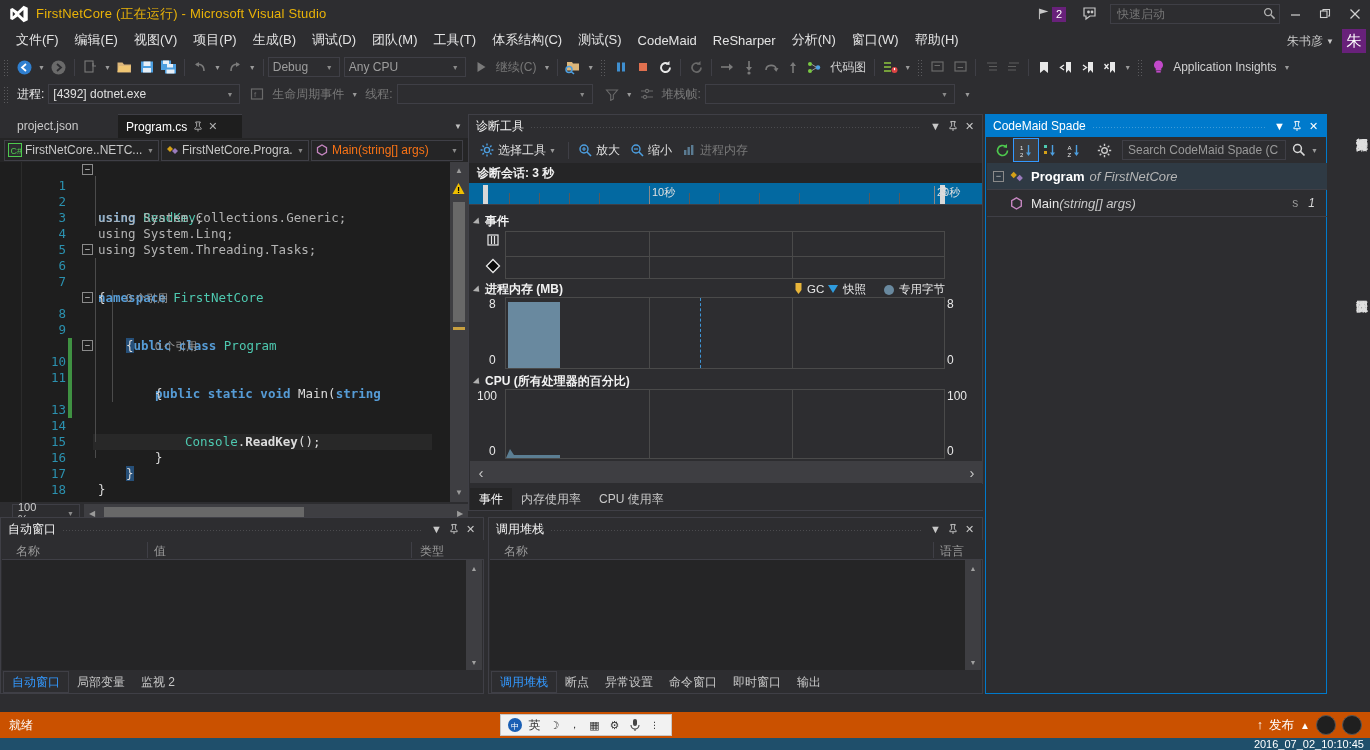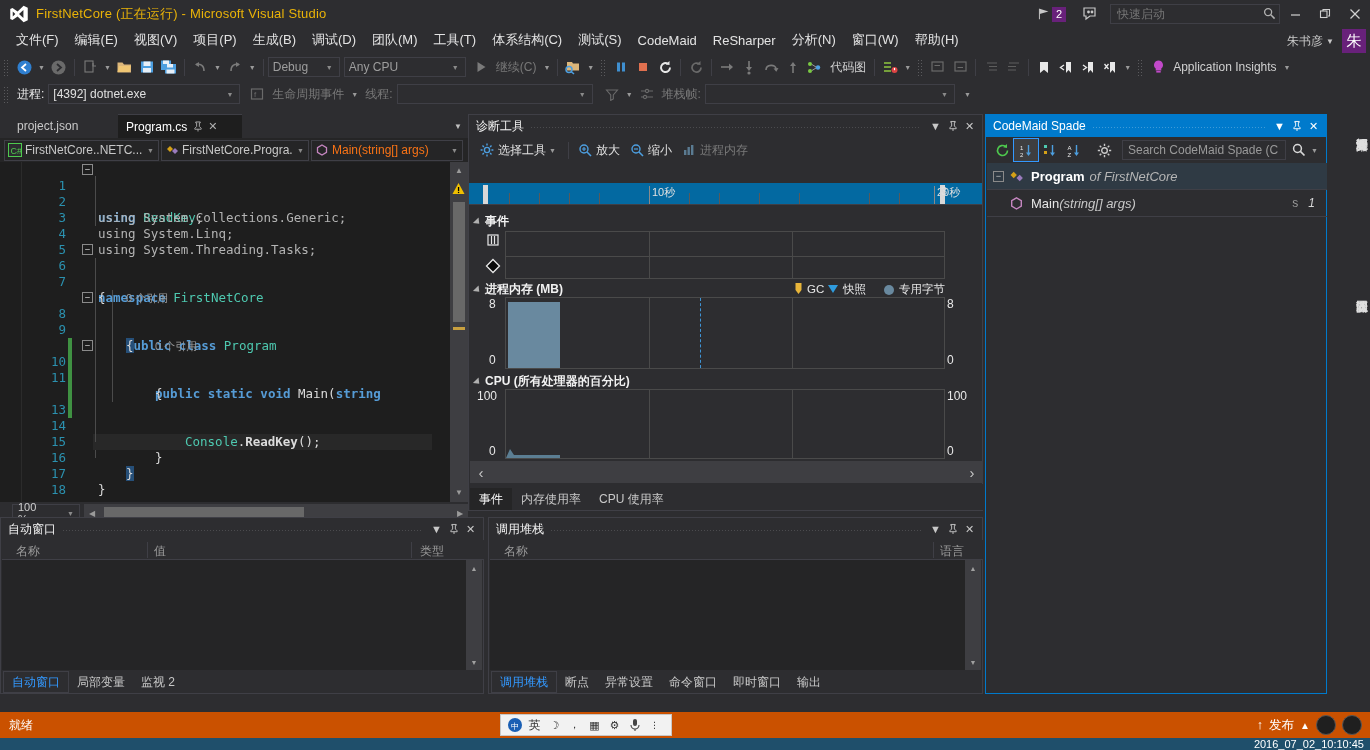--- a/index.html
+++ b/index.html
@@ -730,20 +730,21 @@
       <div class="dt-item dim">
         <svg width="14" height="14" viewBox="0 0 14 14" style="margin-right:4px;">
           <rect x="2" y="7" width="2.4" height="5" fill="#5a7b92"></rect>
             <rect x="5.5" y="4" width="2.4" height="8" fill="#5a7b92"></rect>
             <rect x="9" y="2" width="2.4" height="10" fill="#5a7b92"></rect>
         </svg>
         <span>进程内存</span>
       </div>
     </div>
 
+    <div class="diag-session">诊断会话: 3 秒</div>
 
     <div class="ruler">
       <div class="rtick" style="left:40px;"></div>
         <div class="rtick" style="left:70px;"></div>
       <div class="rtick" style="left:100px;"></div>
         <div class="rtick" style="left:130px;"></div>
       <div class="rtick maj" style="left:180px;"></div>
       <div class="rlabel" style="left:181px;">10秒</div>
       <div class="rtick" style="left:220px;"></div>
         <div class="rtick" style="left:250px;"></div>

